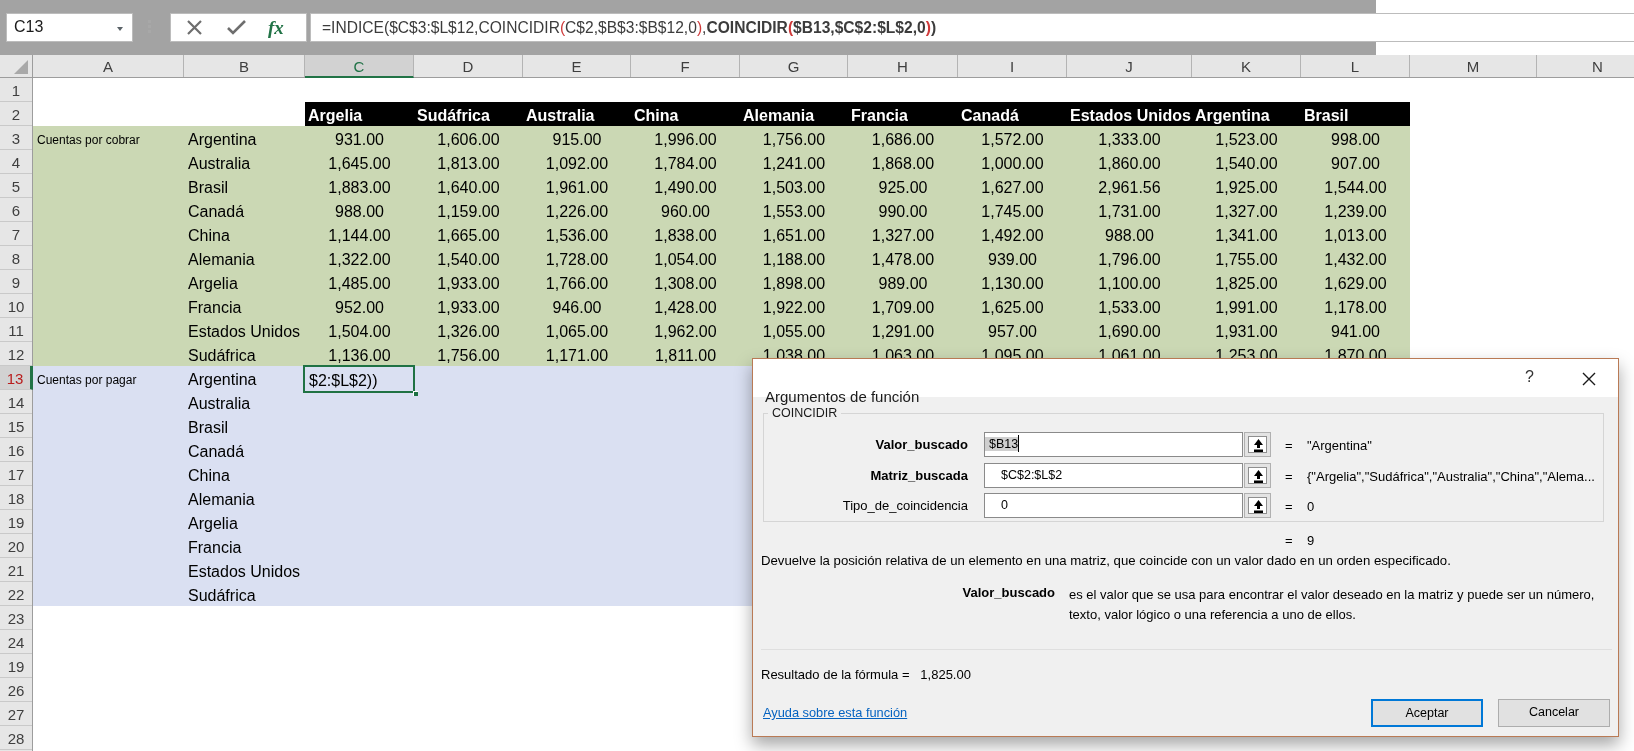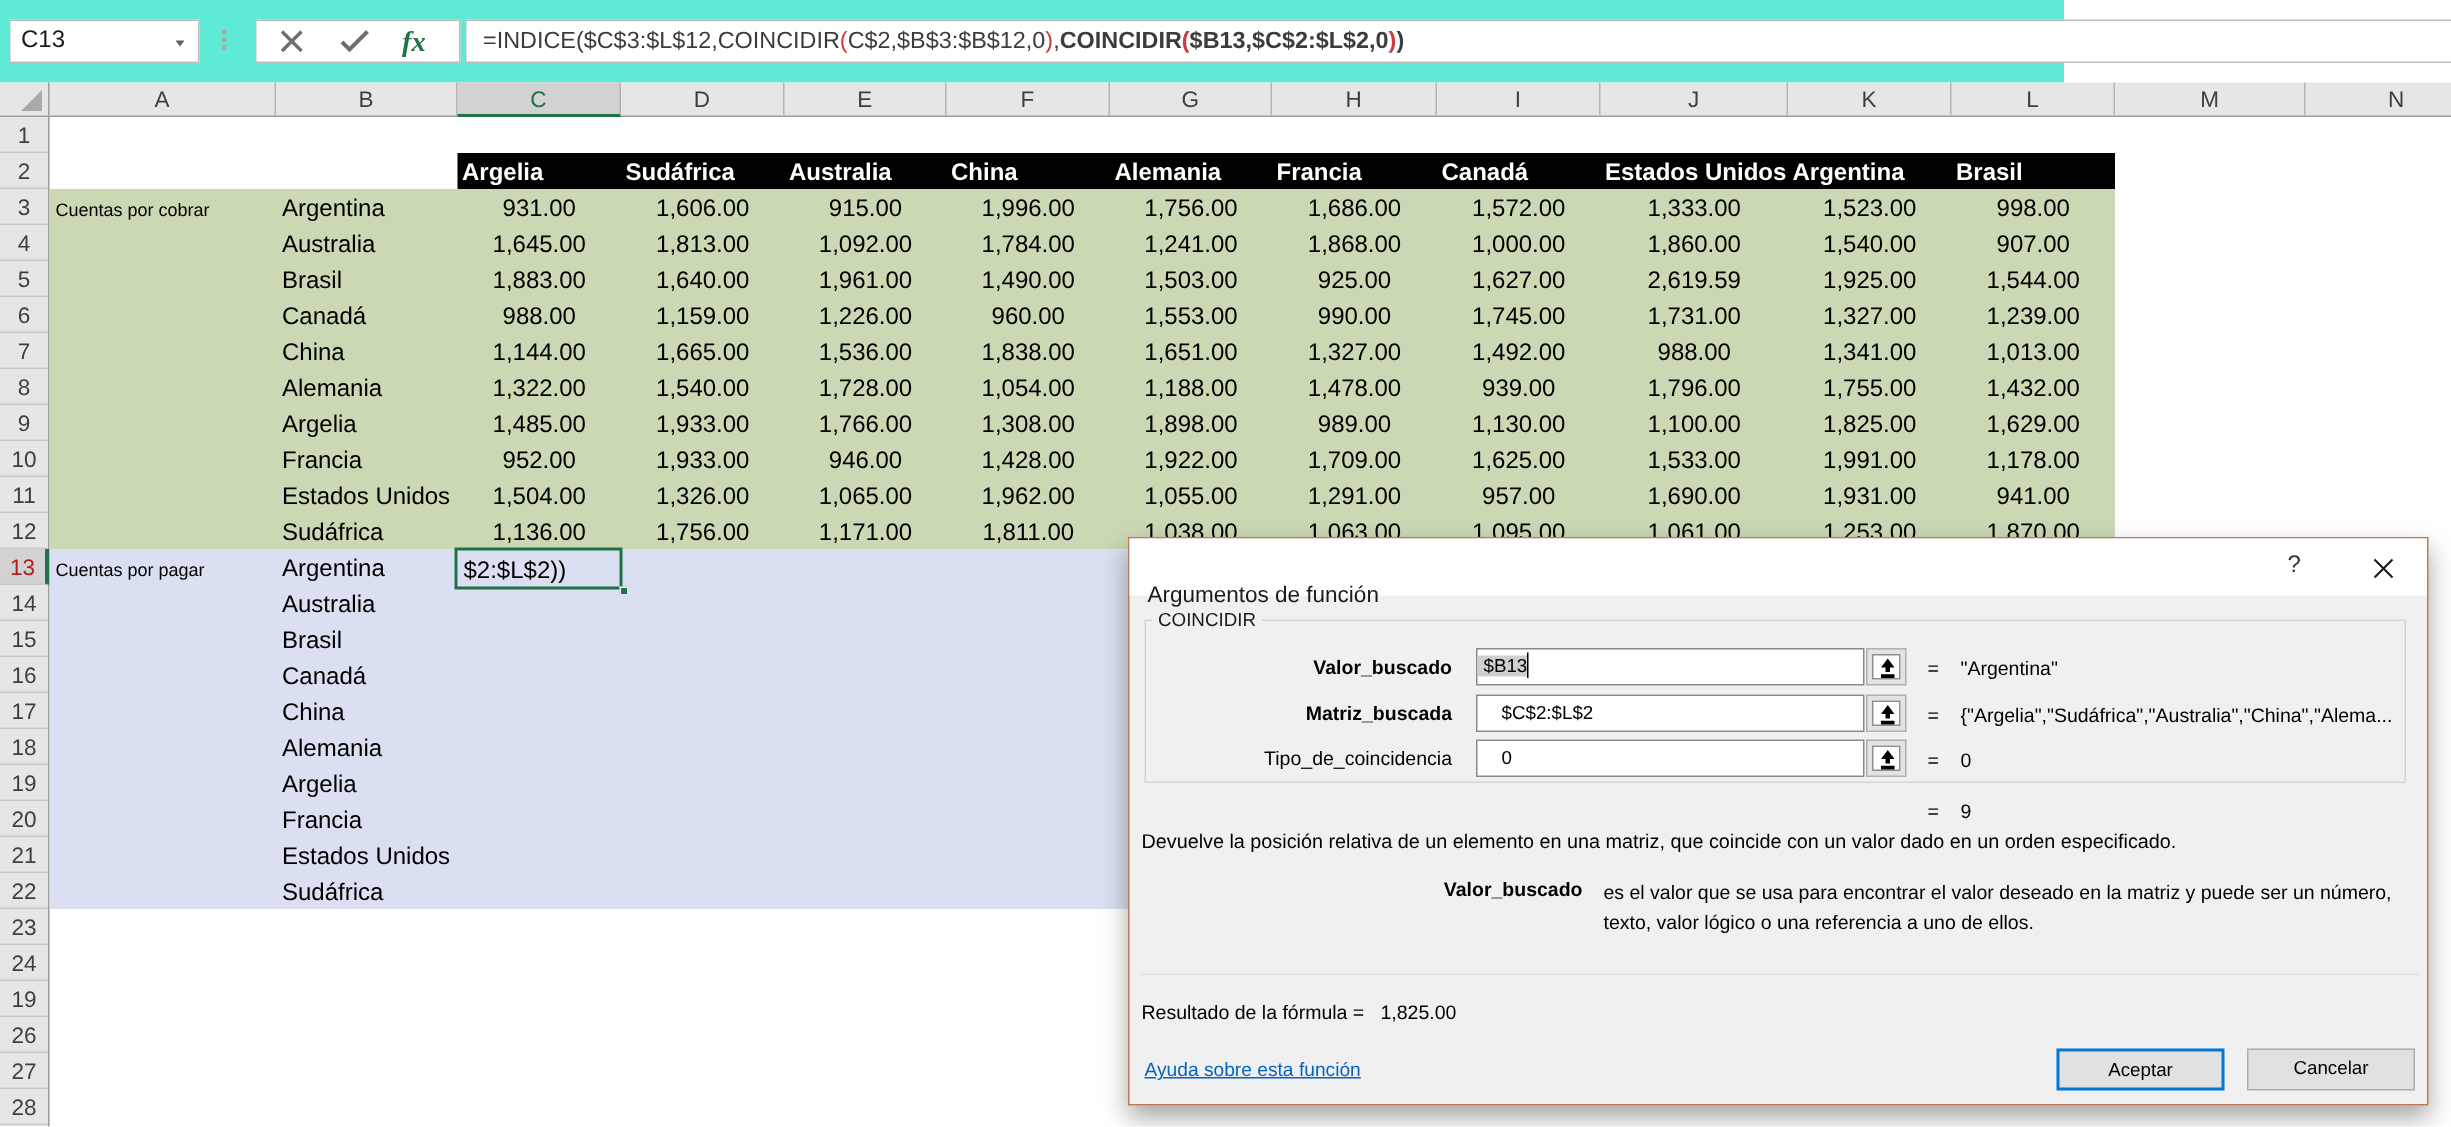--- a/index.html
+++ b/index.html
@@ -1,18 +1,18 @@
 <!DOCTYPE html>
 <html><head><meta charset="utf-8">
 <style>
 * { margin:0; padding:0; box-sizing:border-box; }
 html,body { width:1634px; height:751px; overflow:hidden; }
 #app { position:relative; width:1634px; height:751px; font-family:"Liberation Sans",sans-serif; background:#fff; }
 
-#topbar { position:absolute; left:0; top:0; width:1376px; height:55px; background:#5eead4; }
+#topbar { position:absolute; left:0; top:0; width:1376px; height:55px; background:#a3a3a3; }
 .tbox { position:absolute; top:13px; height:29px; background:#fff; border:1px solid #bcbcbc; }
 #namebox { left:6px; width:127px; }
 #namebox .t { position:absolute; left:7px; top:4px; font-size:16px; color:#1a1a1a; }
 #namebox .dd { position:absolute; right:9px; top:13px; width:0; height:0; border-left:3.5px solid transparent; border-right:3.5px solid transparent; border-top:4.5px solid #5a6268; }
 #dots { position:absolute; left:148px; top:20px; width:4px; height:14px; }
 #dots i { display:block; width:3px; height:3px; background:#a8a8a8; margin-bottom:2px; }
 #fxbox { left:170px; width:137px; }
 #fmbox { left:310px; width:1324px; border-right:none; }
 #fmbox .f { position:absolute; left:11px; top:5px; font-size:15.6px; color:#3c3c3c; white-space:pre; }
 .red { color:#d03a3a; }
@@ -159,21 +159,21 @@
 <div class="cell num" style="left:1067px;top:152px;width:125px">1,860.00</div>
 <div class="cell num" style="left:1192px;top:152px;width:109px">1,540.00</div>
 <div class="cell num" style="left:1301px;top:152px;width:109px">907.00</div>
 <div class="cell num" style="left:305px;top:176px;width:109px">1,883.00</div>
 <div class="cell num" style="left:414px;top:176px;width:109px">1,640.00</div>
 <div class="cell num" style="left:523px;top:176px;width:108px">1,961.00</div>
 <div class="cell num" style="left:631px;top:176px;width:109px">1,490.00</div>
 <div class="cell num" style="left:740px;top:176px;width:108px">1,503.00</div>
 <div class="cell num" style="left:848px;top:176px;width:110px">925.00</div>
 <div class="cell num" style="left:958px;top:176px;width:109px">1,627.00</div>
-<div class="cell num" style="left:1067px;top:176px;width:125px">2,619.59</div>
+<div class="cell num" style="left:1067px;top:176px;width:125px">2,961.56</div>
 <div class="cell num" style="left:1192px;top:176px;width:109px">1,925.00</div>
 <div class="cell num" style="left:1301px;top:176px;width:109px">1,544.00</div>
 <div class="cell num" style="left:305px;top:200px;width:109px">988.00</div>
 <div class="cell num" style="left:414px;top:200px;width:109px">1,159.00</div>
 <div class="cell num" style="left:523px;top:200px;width:108px">1,226.00</div>
 <div class="cell num" style="left:631px;top:200px;width:109px">960.00</div>
 <div class="cell num" style="left:740px;top:200px;width:108px">1,553.00</div>
 <div class="cell num" style="left:848px;top:200px;width:110px">990.00</div>
 <div class="cell num" style="left:958px;top:200px;width:109px">1,745.00</div>
 <div class="cell num" style="left:1067px;top:200px;width:125px">1,731.00</div>

